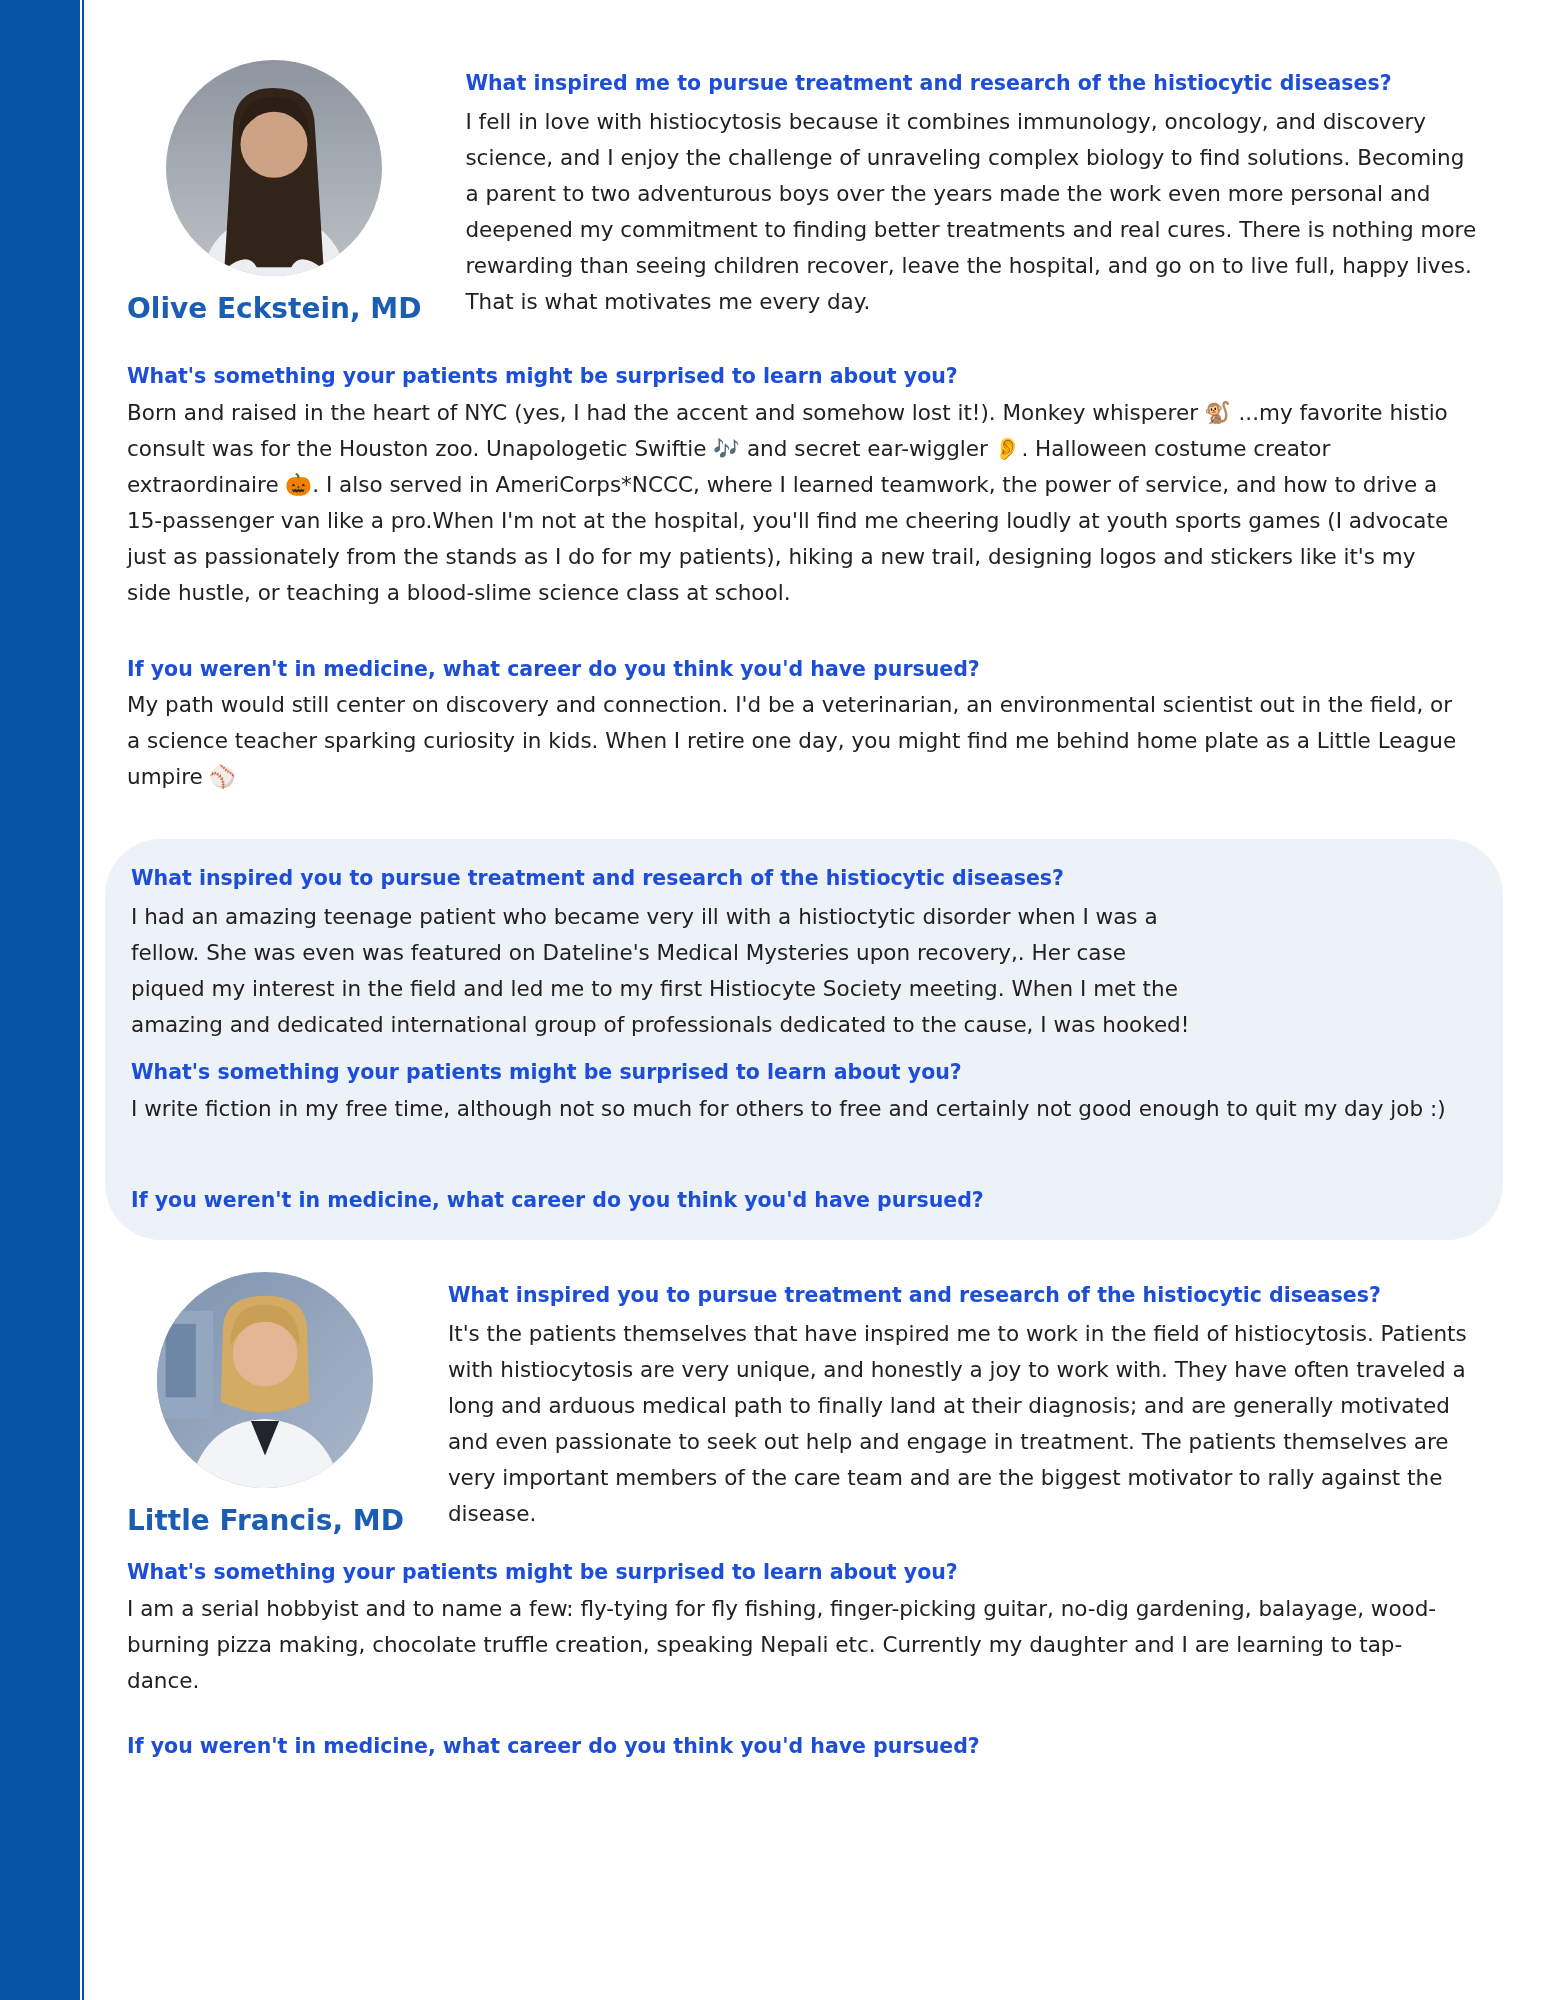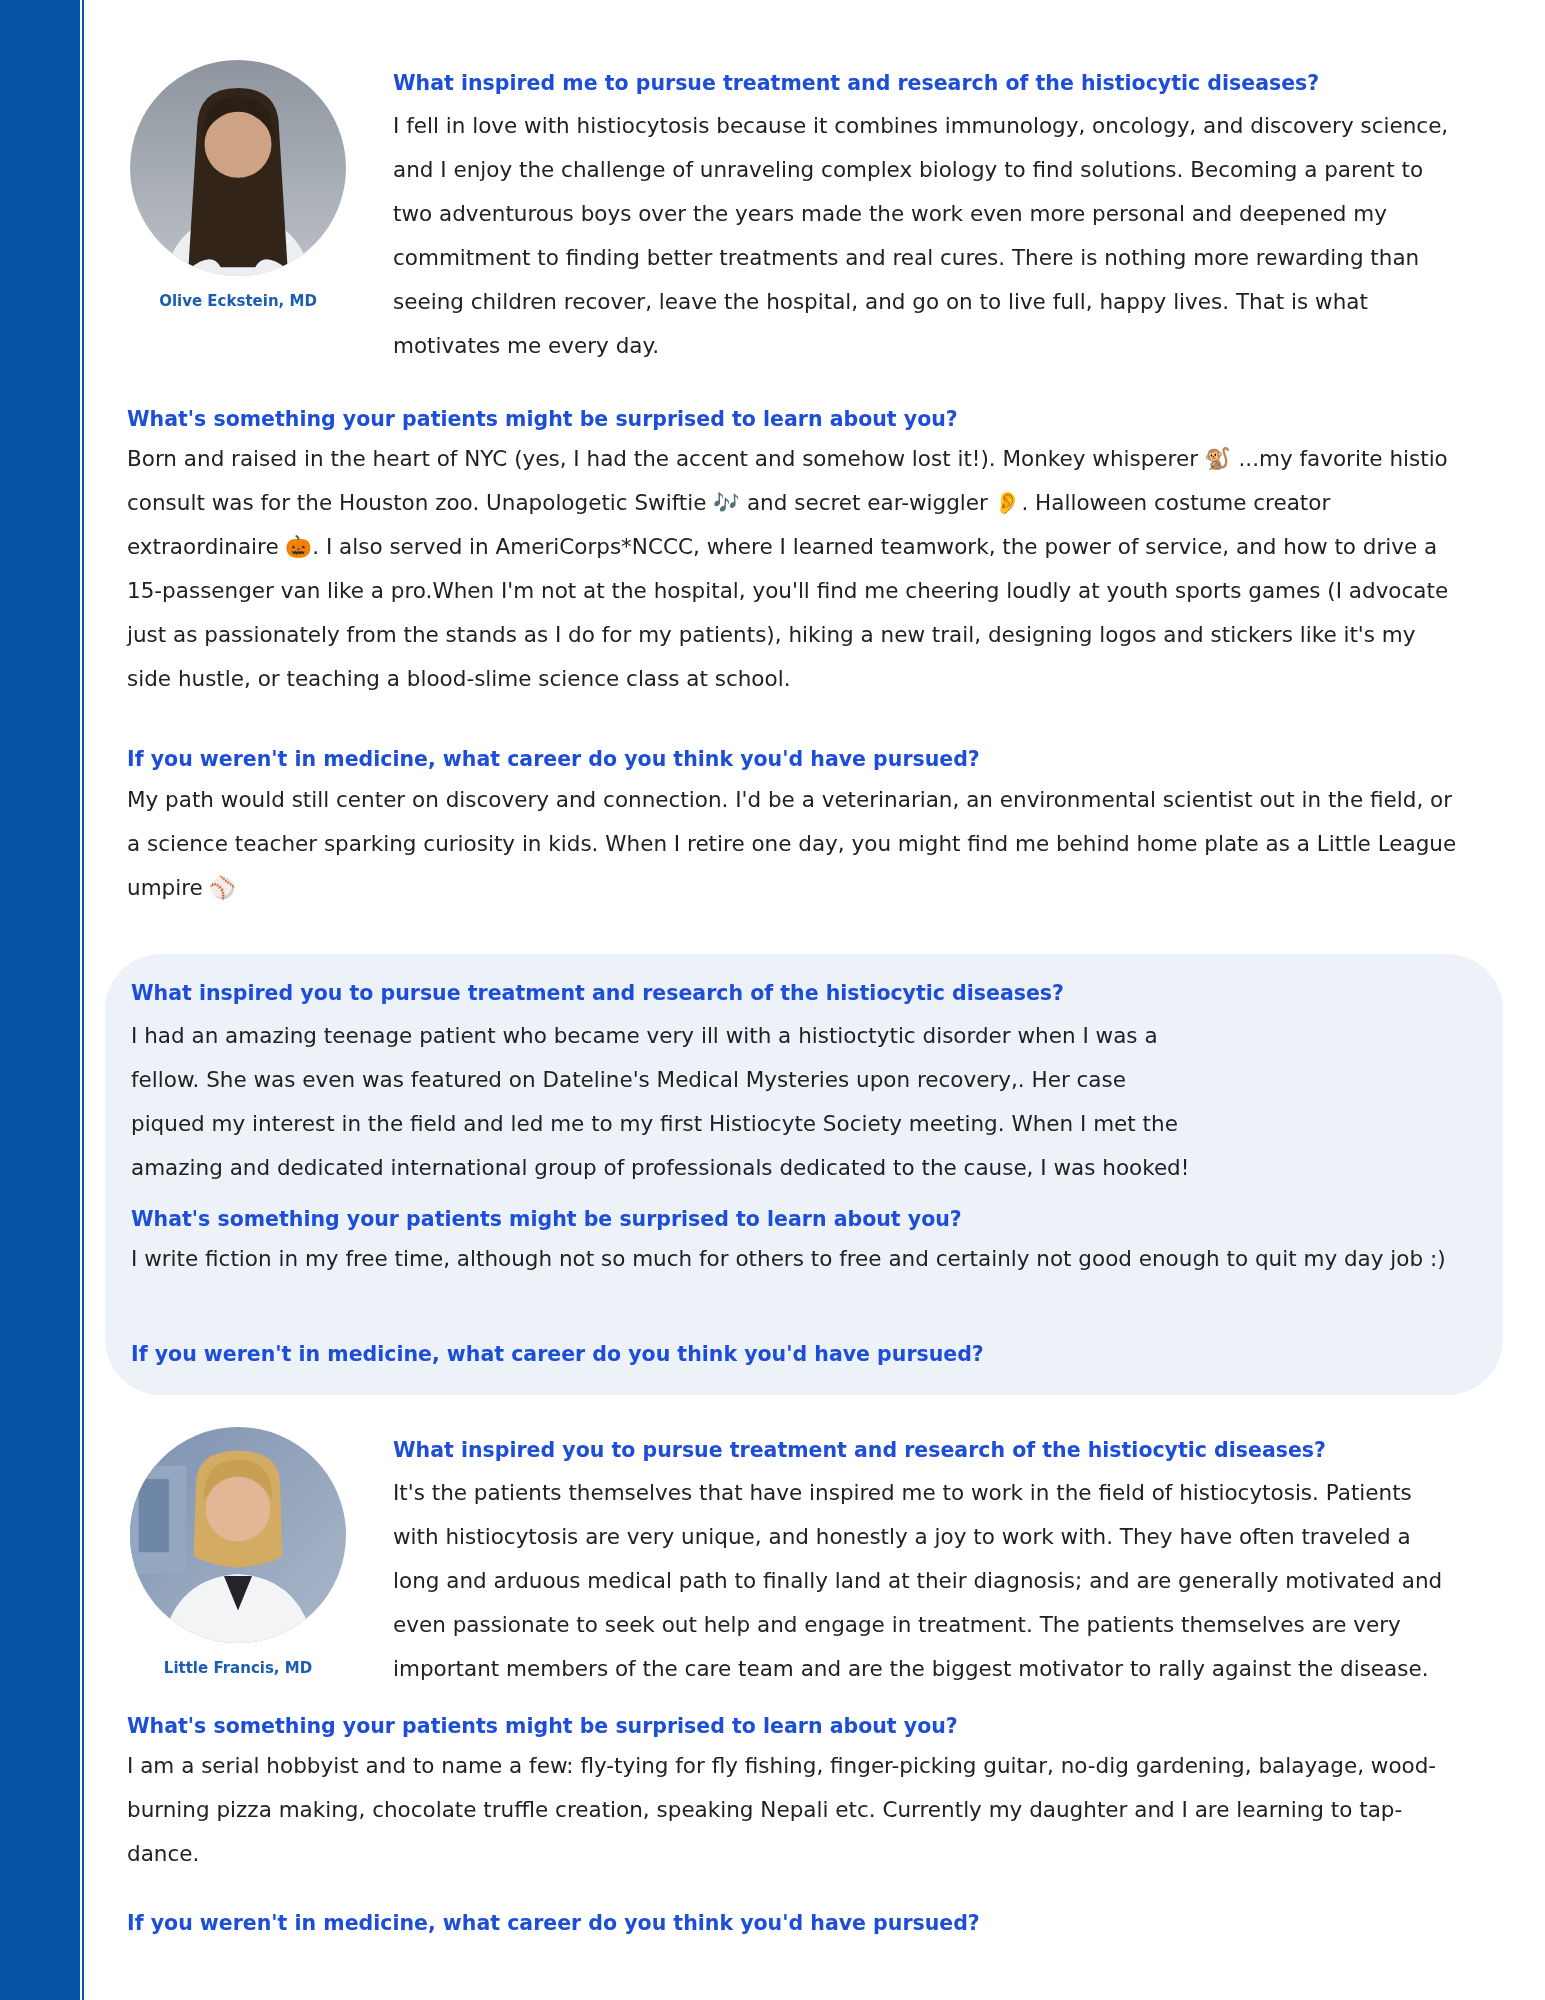--- a/index.html
+++ b/index.html
@@ -41,37 +41,37 @@
     width:216px; height:216px;
     border-radius:50%; overflow:hidden;
     flex:0 0 auto;
   }
   .avatar svg { display:block; width:100%; height:100%; }
   .card .avatar { width:224px; height:224px; }
 
   .doc-name {
     margin-top:16px;
     font-weight:700;
-    font-size:15px;
+    font-size:28px;
     color:#1b5db3;
     white-space:nowrap;
     text-align:right;
   }
 
   .q {
     font-size:20.5px;
     font-weight:700;
     color:#1d4ed8;
     line-height:1.35;
     margin-bottom:4px;
     white-space:nowrap;
   }
   .a {
     font-size:21.5px;
-    line-height:44px;
+    line-height:36px;
     color:#212121;
   }
 
   .first-qa { padding-top:10px; max-width:1070px; }
   .first-qa .q { margin-bottom:6px; }
 
   .qa-block { max-width:1336px; }
 
   
   .s1-q2 { margin-top:38px; }

